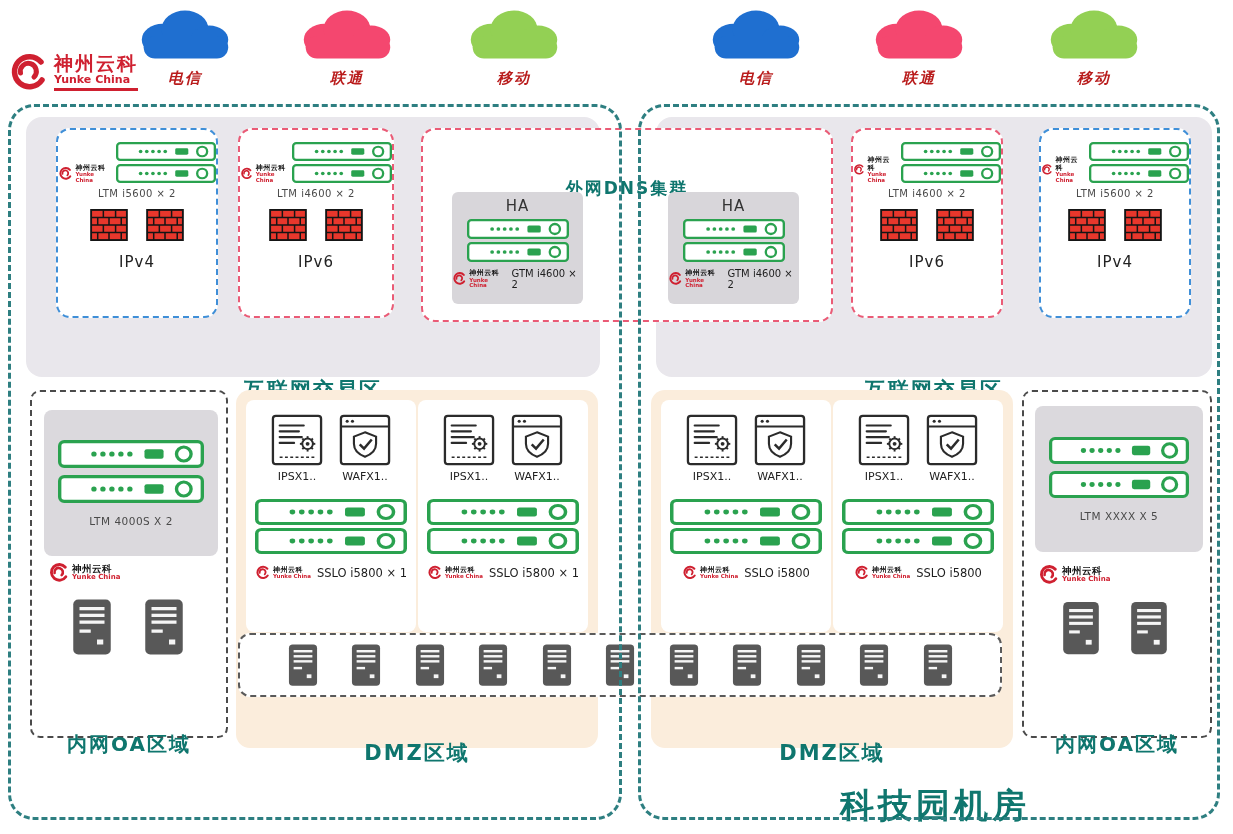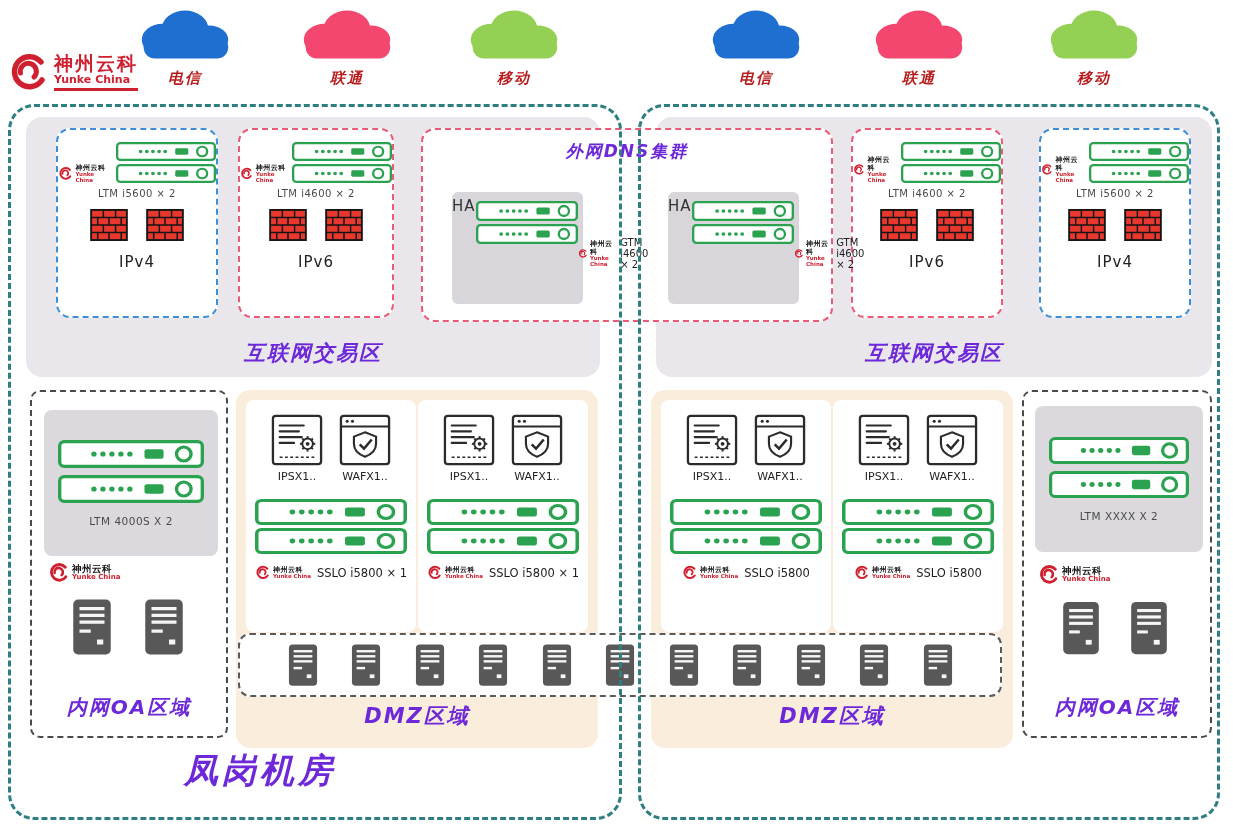--- a/index.html
+++ b/index.html
@@ -15,21 +15,21 @@
   .logo-text{border-bottom:3px solid #cf2030;padding-bottom:2px;}
   .logo-cn{font-size:19px;font-weight:700;color:#cf2030;letter-spacing:2px;line-height:1.15;}
   .logo-en{font-size:11px;font-weight:700;color:#cf2030;line-height:1.1;}
 
   .cloud{width:118px;text-align:center;}
   .cloud-ic{width:118px;height:62px;margin:0 auto;}
   .cloud-label{font-size:15px;font-weight:700;font-style:italic;margin-top:3px;color:#b91c1c;letter-spacing:2px;}
 
   
   .zone-gray{position:absolute;background:#e9e7ec;border-radius:16px;z-index:1;}
-  .hand{font-style:italic;font-weight:700;color:#6d28d9;}
+  .hand{font-weight:700;color:#0f766e;margin-top:37px;}
   .zone-title{position:absolute;left:0;right:0;text-align:center;font-size:21px;letter-spacing:2px;}
   .dc-border{position:absolute;border:3.5px dashed #2e7f81;border-radius:26px;z-index:6;pointer-events:none;background:transparent;}
   .dc-name{position:absolute;text-align:center;font-size:34px;letter-spacing:4px;z-index:5;}
 
   .ipbox{position:absolute;background:#fff;border-radius:14px;display:flex;flex-direction:column;align-items:center;padding-top:12px;z-index:2;}
   .ipbox.v4{border:2.5px dashed #3f8fd8;}
   .ipbox.v6{border:2.5px dashed #ea5b76;}
   .cluster{display:flex;align-items:flex-end;gap:4px;}
   .stack{display:flex;flex-direction:column;gap:3px;align-items:center;}
   .dev-label{font-size:10px;color:#4a4a4a;margin-top:5px;letter-spacing:.5px;}
@@ -39,21 +39,21 @@
 
   .logo-sm{display:flex;align-items:center;gap:3px;}
   .logo-sm .ic{width:15px;height:15px;}
   .logo-sm .t1{font-size:7px;font-weight:700;color:#111;line-height:1.15;letter-spacing:.5px;}
   .logo-sm .t2{font-size:5.5px;color:#cf2030;line-height:1;font-weight:700;}
   .logo-md .ic{width:21px;height:21px;}
   .logo-md .t1{font-size:9.5px;}
   .logo-md .t2{font-size:7px;}
 
   .dnsbox{position:absolute;background:#fff;border:2.5px dashed #ea5b76;border-radius:14px;z-index:3;}
-  .habox{position:absolute;background:#d8d6da;border-radius:6px;display:flex;flex-direction:row;padding-top:5px;}
+  .habox{position:absolute;background:#d8d6da;border-radius:6px;display:flex;flex-direction:column;align-items:center;padding-top:5px;}
   .ha-title{font-size:15px;color:#333;letter-spacing:1px;}
 
   .oabox{position:absolute;background:#fff;border:2.5px dashed #4a4a4a;border-radius:10px;z-index:2;}
   .graypanel{position:absolute;background:#dbd9dd;border-radius:8px;display:flex;flex-direction:column;align-items:center;justify-content:center;}
 
   .dmz{position:absolute;background:#fbeddc;border-radius:14px;z-index:2;}
   .dmz-group{position:absolute;background:#fff;border-radius:8px;display:flex;flex-direction:column;align-items:center;padding-top:14px;}
   .tiles{display:flex;gap:16px;}
   .tile{display:flex;flex-direction:column;align-items:center;}
   .tile .ic{width:52px;height:52px;}
@@ -1053,21 +1053,21 @@
               <circle cx="32" cy="13" r="2.4" fill="#2aa24f"></circle>
               <circle cx="40" cy="13" r="2.4" fill="#2aa24f"></circle>
               <circle cx="48" cy="13" r="2.4" fill="#2aa24f"></circle>
               <circle cx="56" cy="13" r="2.4" fill="#2aa24f"></circle>
               <circle cx="64" cy="13" r="2.4" fill="#2aa24f"></circle>
               <rect x="77" y="8.5" width="17" height="9" rx="2" fill="#2aa24f"></rect>
               <circle cx="112" cy="13" r="6.5" fill="none" stroke="#2aa24f" stroke-width="3"></circle>
             </svg>
           </span>
       </div>
-      <div class="dev-label" style="margin-top:12px;font-size:10.5px;">LTM XXXX X 2</div>
+      <div class="dev-label" style="margin-top:12px;font-size:10.5px;">LTM XXXX X 5</div>
     </div>
     <div class="logo-sm logo-md abs" style="left:14px;top:172px;">
       <span class="ic">
           <svg viewBox="0 0 40 40">
             <path d="M33 10 A15 15 0 1 0 34 28" fill="none" stroke="#cf2030" stroke-width="5.5" stroke-linecap="round"></path>
             <path d="M12.5 21 A8 8 0 1 1 26 25" fill="none" stroke="#cf2030" stroke-width="5" stroke-linecap="round"></path>
           </svg>
         </span>
       <div>
           <div class="t1">神州云科</div>
@@ -1229,18 +1229,18 @@
             <rect x="6" y="7" width="20" height="2.6"></rect>
             <rect x="6" y="12.4" width="20" height="2.6"></rect>
             <rect x="6" y="17.8" width="20" height="2.6"></rect>
             <rect x="6" y="25" width="9" height="2.6"></rect>
             <rect x="20" y="33" width="5" height="4"></rect>
           </g>
         </svg>
       </span>
   </div>
 
-  <div class="dc-name hand" style="left:120px;top:748px;width:280px;">凤岗机房</div>
+  <div class="dc-name hand" style="left:775px;top:746px;width:320px;">科技园机房</div>
 
   <div class="dc-border" style="left:8px;top:104px;width:614px;height:716px;"></div>
   <div class="dc-border" style="left:638px;top:104px;width:582px;height:716px;"></div>
 
 </div>
 
 </body></html>

